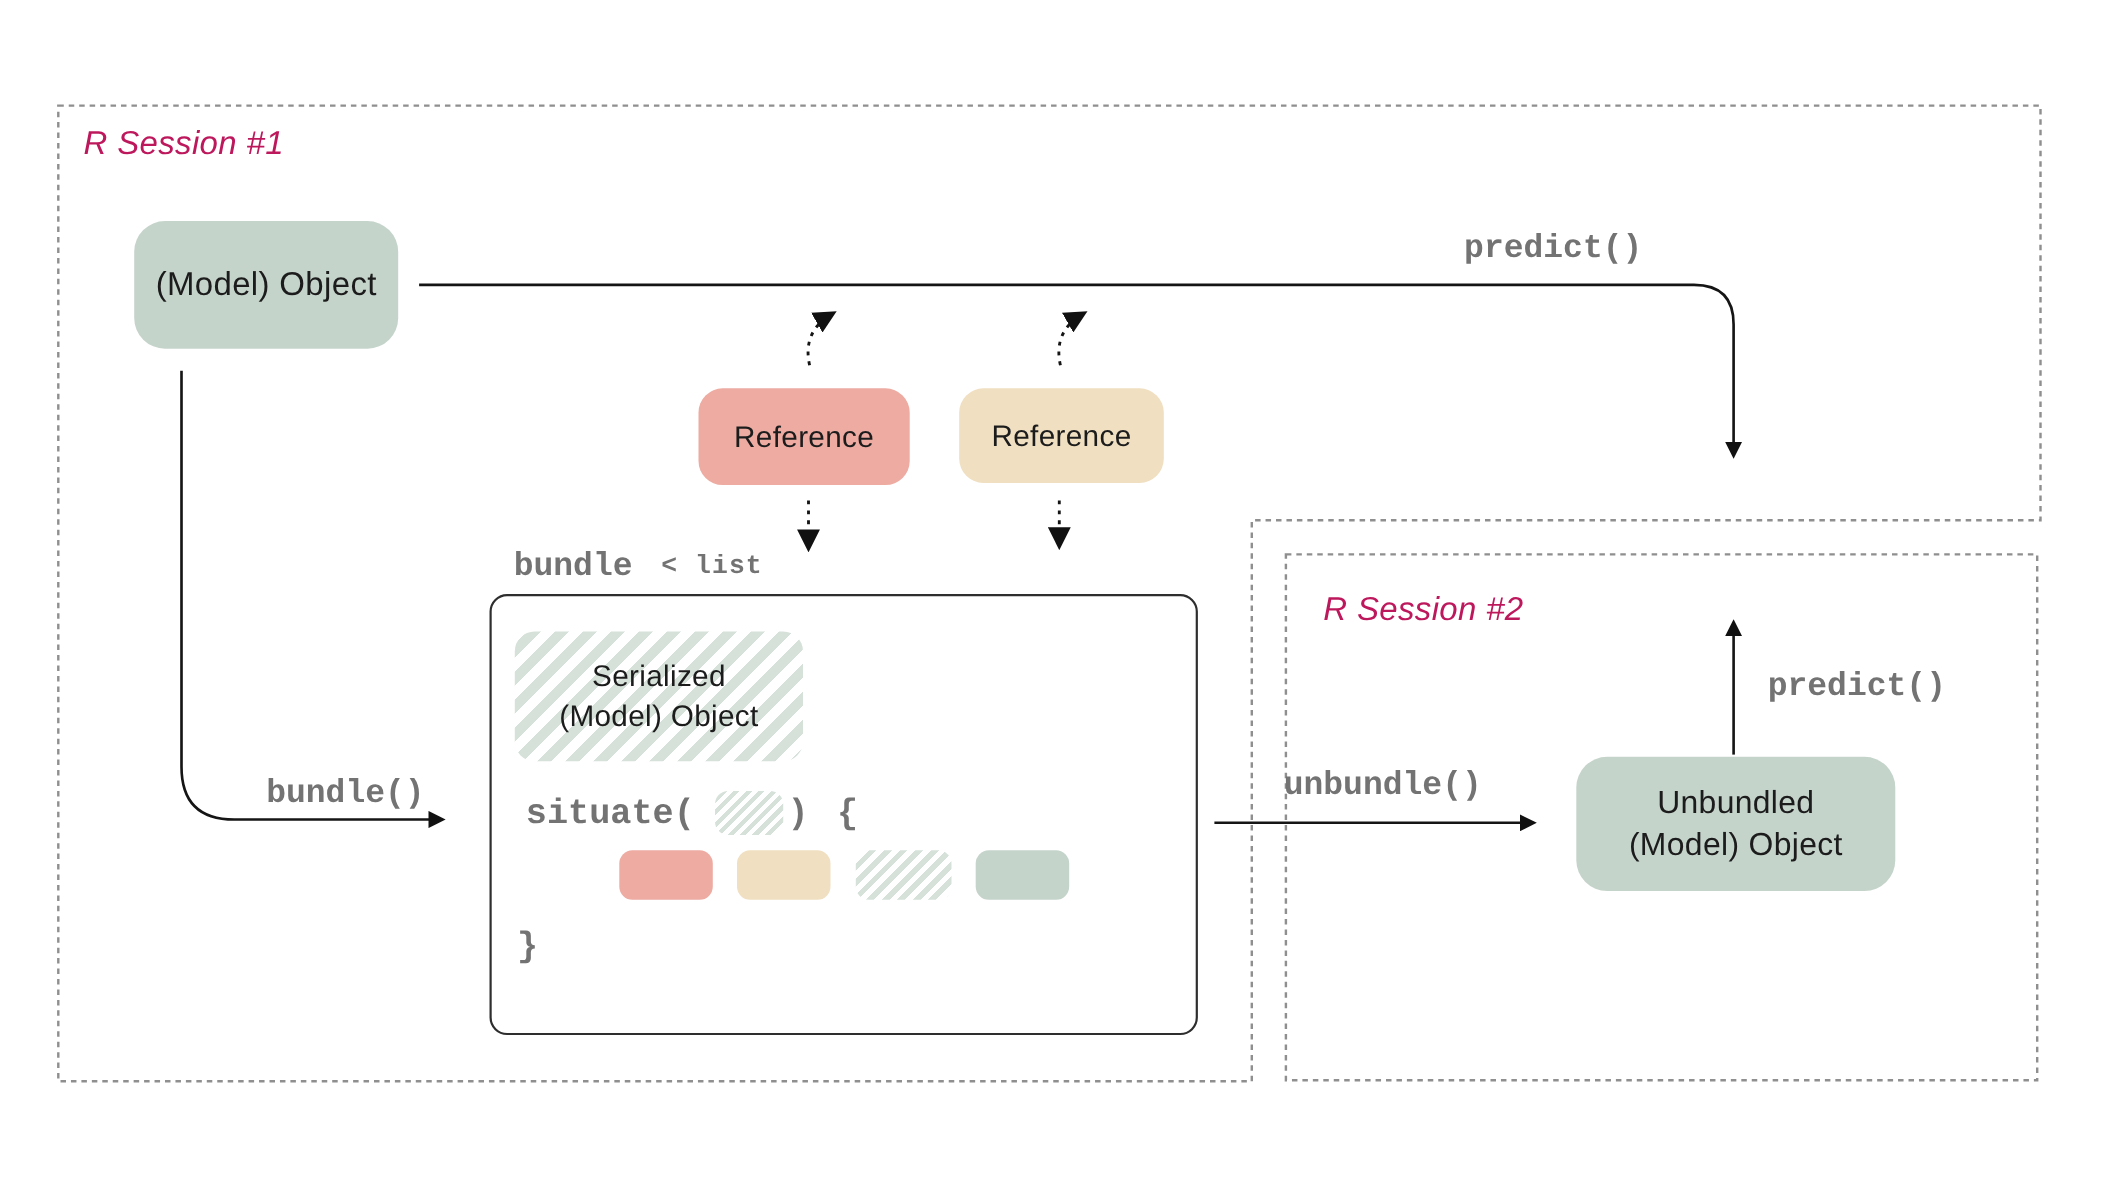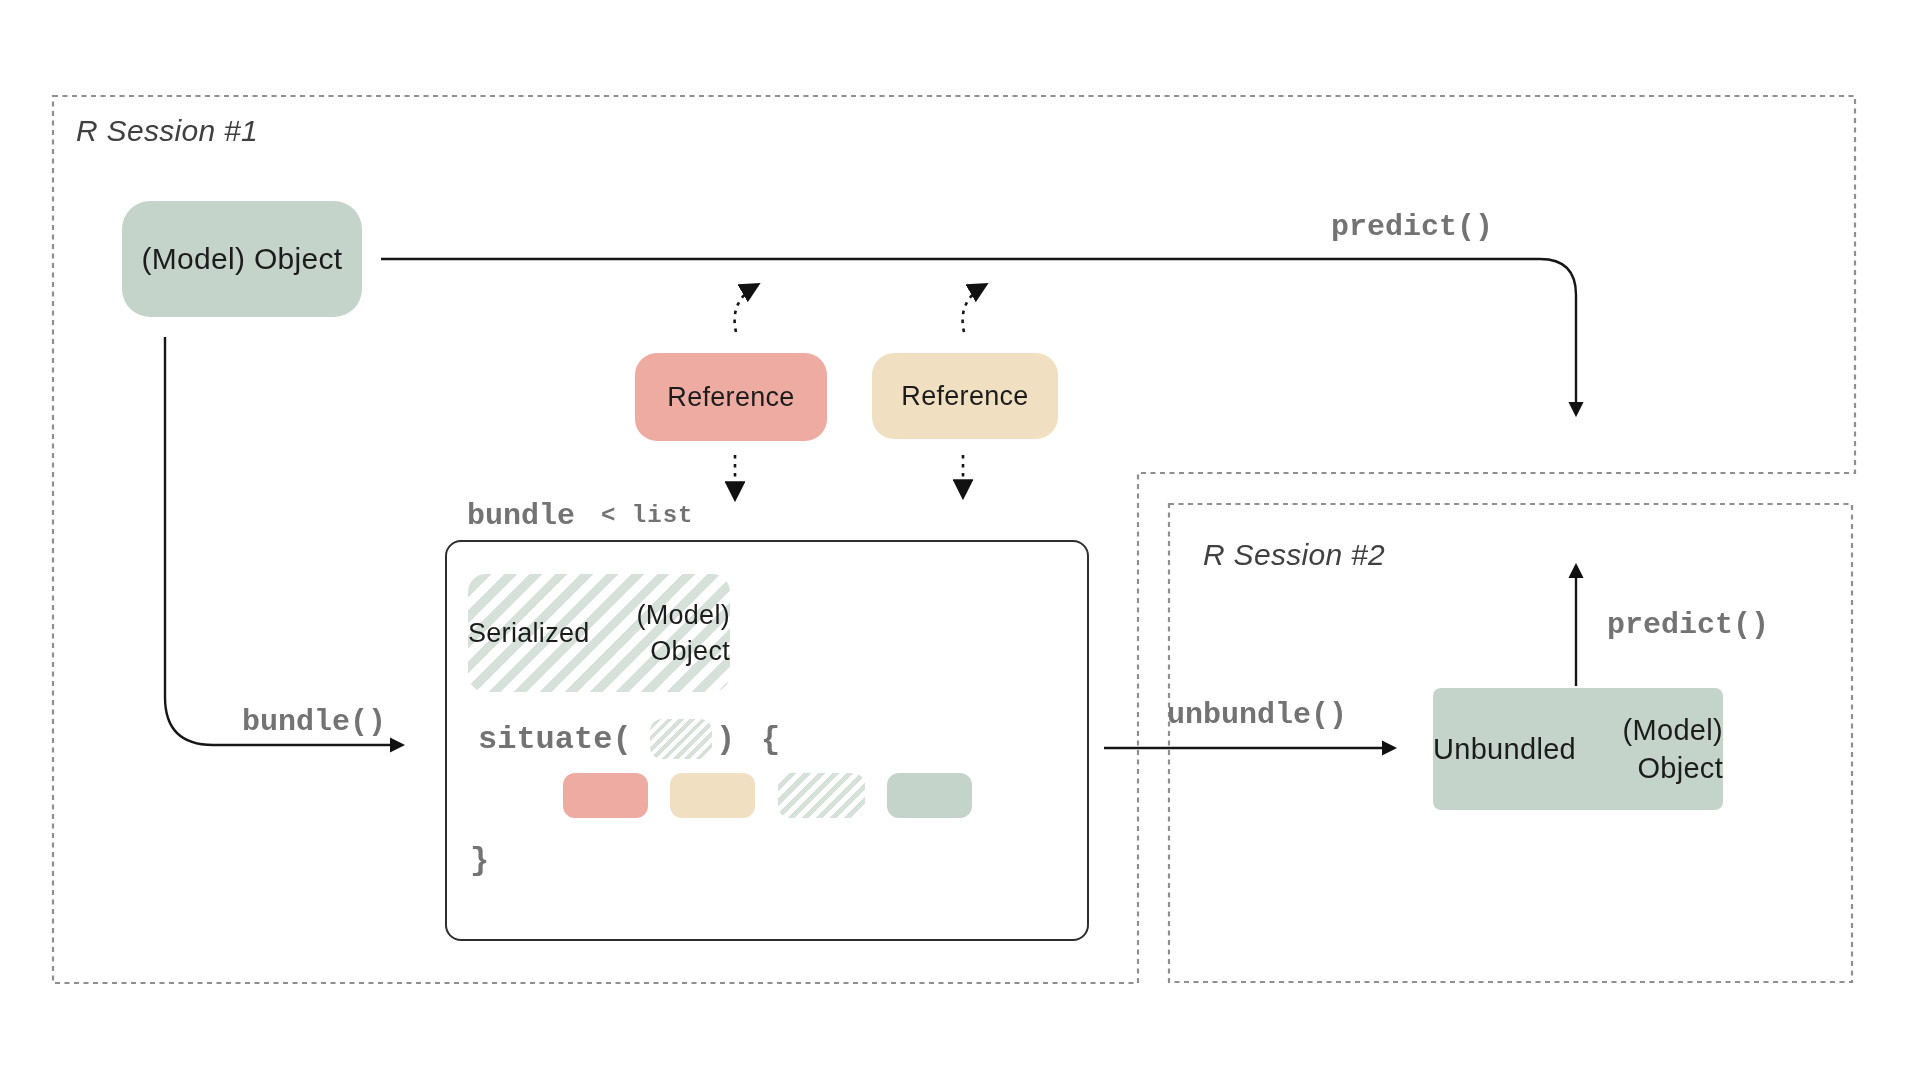--- a/index.html
+++ b/index.html
@@ -5,35 +5,35 @@
   html,body{margin:0;padding:0;background:#ffffff;}
   .canvas{position:relative;width:1920px;height:1080px;background:#ffffff;overflow:hidden;
           font-family:"Liberation Sans",sans-serif;color:#1c1c1c;}
   svg.layer{position:absolute;left:0;top:0;width:1920px;height:1080px;z-index:0;}
   .dashed-border{fill:none;stroke:#8f8f8f;stroke-width:2.2;stroke-dasharray:5 4.5;}
   .solid-arrow{fill:none;stroke:#151515;stroke-width:2.4;}
   .dashed-arrow{fill:none;stroke:#151515;stroke-width:2.6;stroke-dasharray:3.5 5.5;}
 
   .node{position:absolute;display:flex;align-items:center;justify-content:center;
         text-align:right;letter-spacing:.3px;z-index:1;}
-  .col{flex-direction:row;}
+  .col{flex-direction:column;}
 
   #model-box{left:122px;top:201px;width:240px;height:116px;background:#c5d4cb;border-radius:28px;font-size:30px;}
   #ref1{left:635px;top:353px;width:192px;height:88px;background:#edaba2;border-radius:22px;font-size:27px;}
   #ref2{left:872px;top:353px;width:186px;height:86px;background:#f0dfc1;border-radius:22px;font-size:27px;}
   #bundle-box{left:445px;top:540px;width:640px;height:397px;background:#ffffff;
               border:2px solid #2e2e2e;border-radius:16px;}
   #serialized{left:468px;top:574px;width:262px;height:118px;border-radius:18px;font-size:27px;line-height:36px;
               background:repeating-linear-gradient(-45deg,#d6e1da 0 9px,#ffffff 9px 18px);}
   #predictions{left:1448px;top:433px;width:262px;height:102px;background:#ffffff;
                border:2px solid #2e2e2e;border-radius:24px;font-size:28px;}
-  #unbundled{left:1433px;top:688px;width:290px;height:122px;background:#c5d4cb;border-radius:8px;
+  #unbundled{left:1433px;top:688px;width:290px;height:122px;background:#c5d4cb;border-radius:28px;
              font-size:29px;line-height:38px;}
 
-  .session-label{position:absolute;font-style:italic;font-size:30px;color:#404040;z-index:1;letter-spacing:.3px;}
+  .session-label{position:absolute;font-style:italic;font-size:30px;color:#be185d;z-index:1;letter-spacing:.3px;}
   #lbl-s1{left:76px;top:114px;}
   #lbl-s2{left:1203px;top:538px;}
 
   .code{position:absolute;font-family:"Liberation Mono",monospace;font-weight:700;color:#737373;
         line-height:1;z-index:1;white-space:pre;}
   #predict-top{left:1331px;top:212px;font-size:30px;}
   #bundle-fn{left:242px;top:707px;font-size:30px;}
   #unbundle-fn{left:1167px;top:700px;font-size:30px;}
   #predict-bottom{left:1607px;top:610px;font-size:30px;}
   #bundle-label{left:467px;top:501px;display:flex;align-items:center;gap:26px;}

